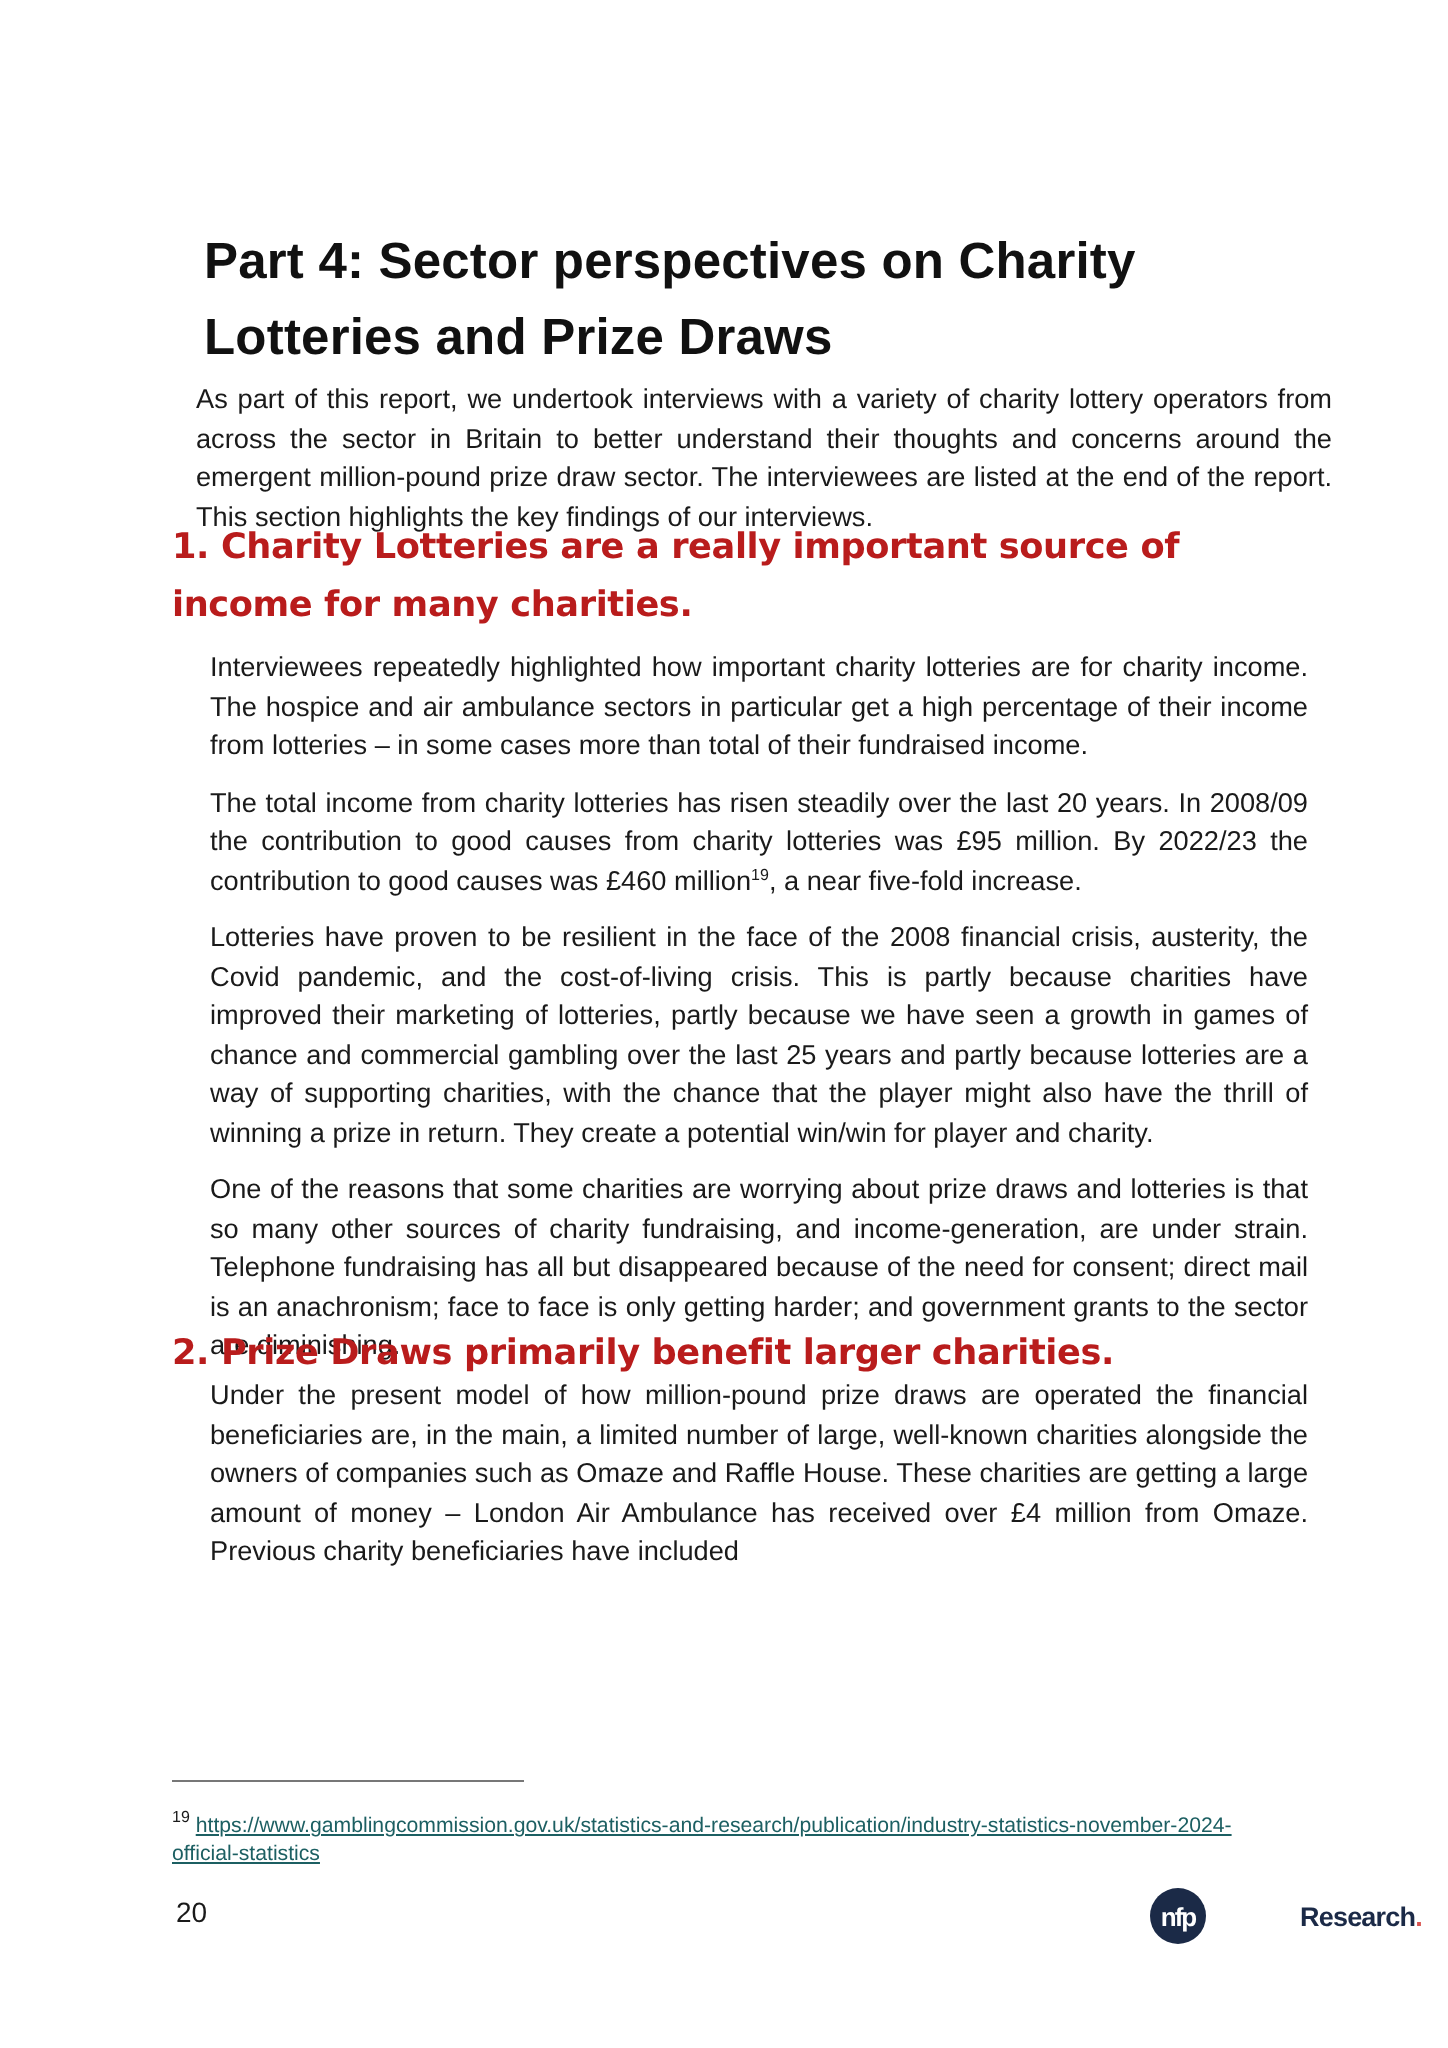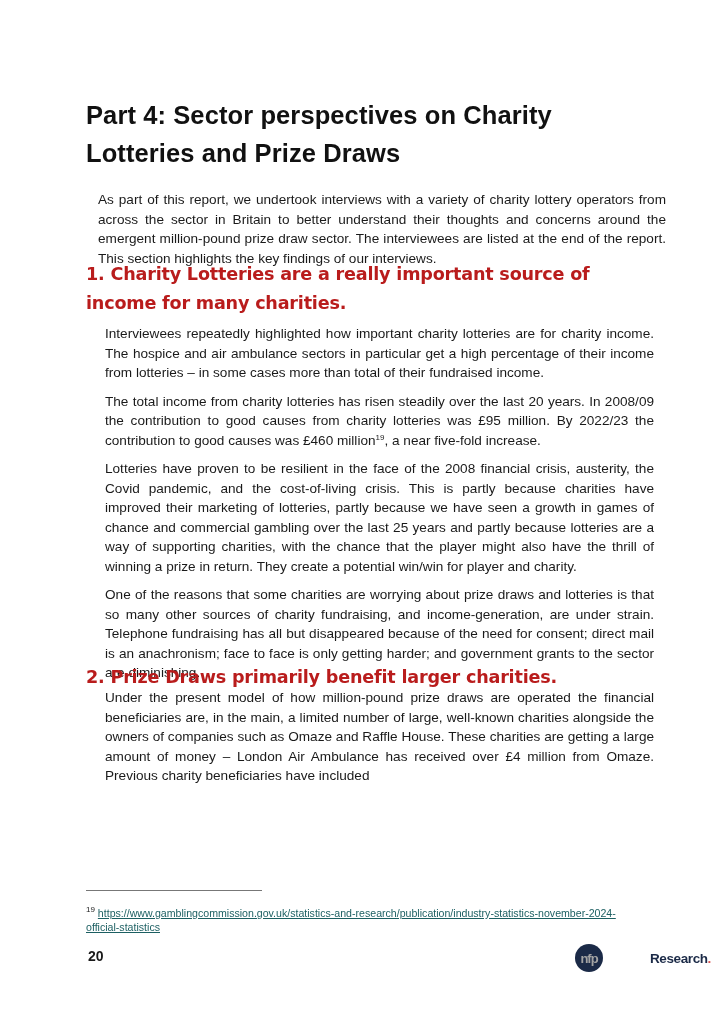--- a/index.html
+++ b/index.html
@@ -1,34 +1,34 @@
 <!DOCTYPE html>
 <html><head>
 <meta charset="utf-8">
 <style>
   html, body { margin: 0; padding: 0; background: #ffffff; }
   body { width: 724px; height: 1024px; position: relative; overflow: hidden;
          font-family: "Liberation Sans", sans-serif; color: #1a1a1a; }
   .page-title { position: absolute; left: 86px; top: 96px; width: 570px;
                 font-size: 25.5px; line-height: 38px; font-weight: bold; color: #111;
-                margin: 0; letter-spacing: 0.1px; }
+                margin: 16px; letter-spacing: 0.1px; }
   .intro { position: absolute; left: 86px; top: 178px; width: 568px;
            font-size: 13.6px; line-height: 19.5px; text-align: justify; margin: 12px; }
   .h2 { position: absolute; left: 86px; width: 570px; font-size: 17.6px; line-height: 29px;
         font-weight: bold; color: #b91c1c; margin: 0; font-family: "DejaVu Sans", sans-serif;
         letter-spacing: -0.2px; }
   .section { position: absolute; left: 105px; width: 549px; }
   .section p { margin: 0 0 9px 0; font-size: 13.6px; line-height: 19.5px; text-align: justify; }
   sup { font-size: 8px; line-height: 0; vertical-align: 5px; }
   .footnote-rule { position: absolute; left: 86px; top: 890px; width: 176px; height: 1px; background: #777; }
   .footnote { position: absolute; left: 86px; top: 907px; width: 560px; font-size: 10.6px; line-height: 13.5px; }
   .footnote a { color: #1c5f62; text-decoration: underline; }
-  .page-number { position: absolute; left: 88px; top: 948px; font-size: 14px; font-weight: bold; }
+  .page-number { position: absolute; left: 88px; top: 948px; font-size: 14px; }
   .logo { position: absolute; left: 575px; top: 944px; display: flex; align-items: center; }
-  .logo-mark { width: 28px; height: 28px; border-radius: 50%; background: #1b2a47; color: #a3a3a3;
+  .logo-mark { width: 28px; height: 28px; border-radius: 50%; background: #1b2a47; color: #ffffff;
                font-weight: bold; font-size: 13px; display: flex; align-items: center; justify-content: center;
                letter-spacing: -1px; }
   .logo-text { font-size: 13.5px; font-weight: bold; color: #1b2a47; margin-left: 3px; letter-spacing: -0.4px; padding-left: 44px; }
   .logo-dot { color: #d9534f; }
 </style>
 </head>
 <body>
 
 <h1 class="page-title">Part 4: Sector perspectives on Charity Lotteries and Prize Draws</h1>
 <p class="intro">As part of this report, we undertook interviews with a variety of charity lottery operators from across the sector in Britain to better understand their thoughts and concerns around the emergent million-pound prize draw sector. The interviewees are listed at the end of the report. This section highlights the key findings of our interviews.</p>

